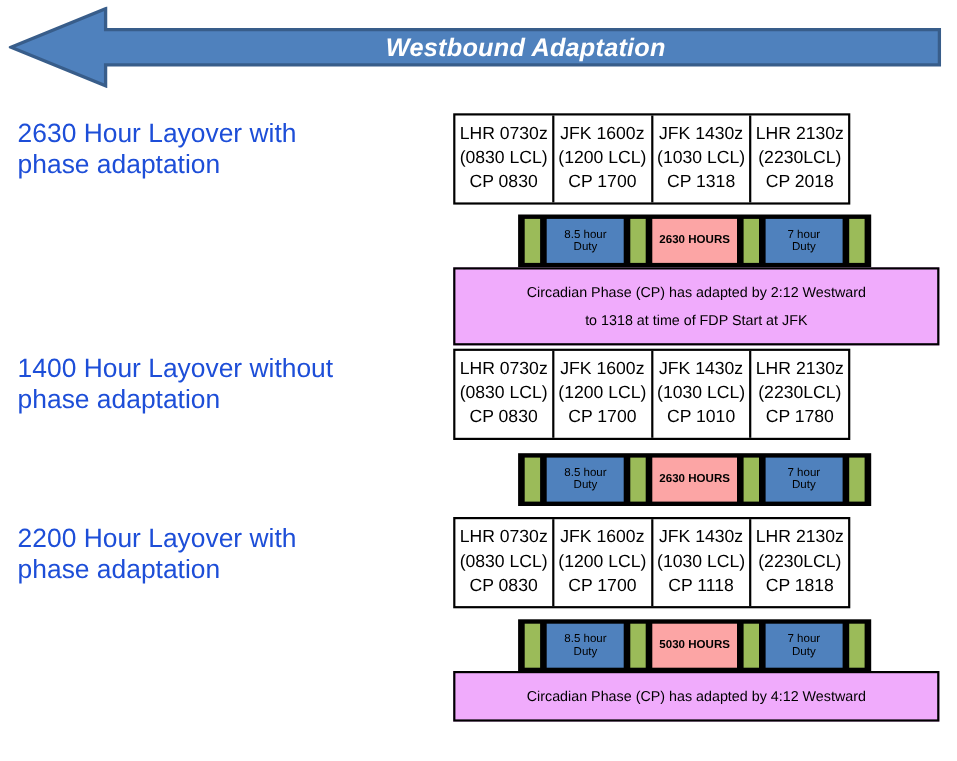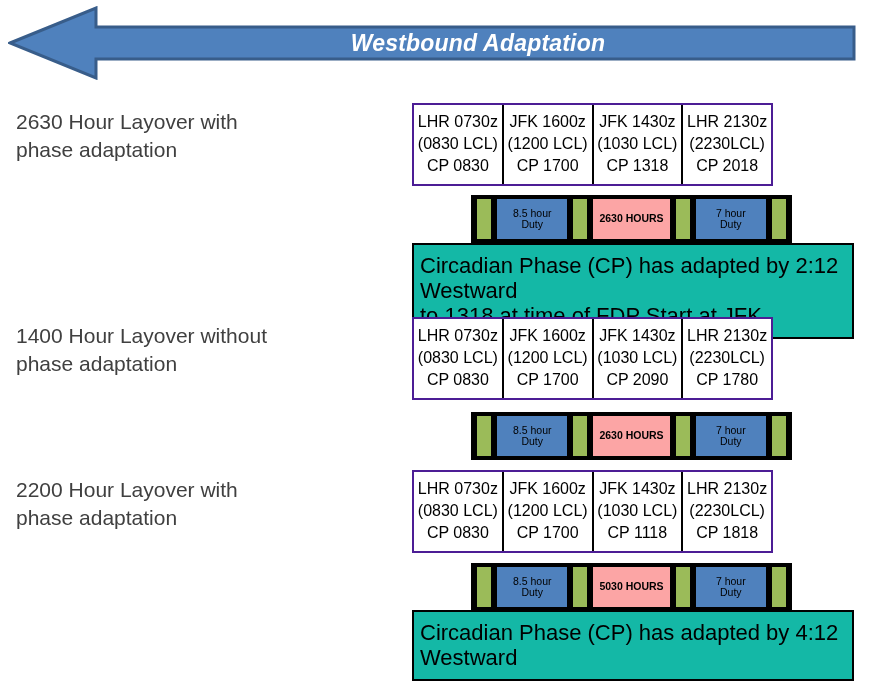--- a/index.html
+++ b/index.html
@@ -44,33 +44,33 @@
     font-weight: bold;
     color: #ffffff;
     text-underline-offset: 3px;
     letter-spacing: 0.2px;
     pointer-events: none;
   }
 
   
   .row-caption {
     position: absolute;
-    font-size: 21px;
+    font-size: 24px;
     line-height: 28px;
-    color: #404040;
+    color: #1d4ed8;
     white-space: pre-line;
   }
 
   
   .sched-table {
     position: absolute;
     left: 412px;
     width: 361px;
     display: flex;
-    border: 2px solid #4c1d95;
+    border: 2px solid #000000;
     box-sizing: border-box;
     background: #ffffff;
   }
   .sched-cell {
     flex: 1 1 0;
     box-sizing: border-box;
     border-right: 2px solid #000000;
     padding: 6px 2px 7px 2px;
     text-align: center;
     font-size: 16px;
@@ -113,22 +113,23 @@
   .seg-duty { background: #4f81bd; flex: 1 1 0; margin: 0 3px; }
   .seg-layover { background: #fca5a5; flex: 1.08 1 0; margin: 0 3px; font-weight: bold; }
 
   
   .cp-note {
     position: absolute;
     left: 412px;
     width: 442px;
     border: 2px solid #000000;
     box-sizing: border-box;
-    background: #14b8a6;
-    font-size: 22px;
+    background: #f0abfc;
+    text-align: center;
+    font-size: 13px;
     line-height: 25px;
     padding: 8px 6px 9px 6px;
     color: #000000;
   }
   .cp-note .line { display: block; }
 </style>
 </head>
 <body>
 
 <div class="banner">
@@ -191,21 +192,21 @@
     <span class="line">CP 0830</span>
   </div>
   <div class="sched-cell">
     <span class="line">JFK 1600z</span>
     <span class="line">(1200 LCL)</span>
     <span class="line">CP 1700</span>
   </div>
   <div class="sched-cell">
     <span class="line">JFK 1430z</span>
     <span class="line">(1030 LCL)</span>
-    <span class="line">CP 2090</span>
+    <span class="line">CP 1010</span>
   </div>
   <div class="sched-cell">
     <span class="line">LHR 2130z</span>
     <span class="line">(2230LCL)</span>
     <span class="line">CP 1780</span>
   </div>
 </div>
 
 <div class="duty-bar" style="top:412px;">
   <div class="seg seg-sep"></div>

